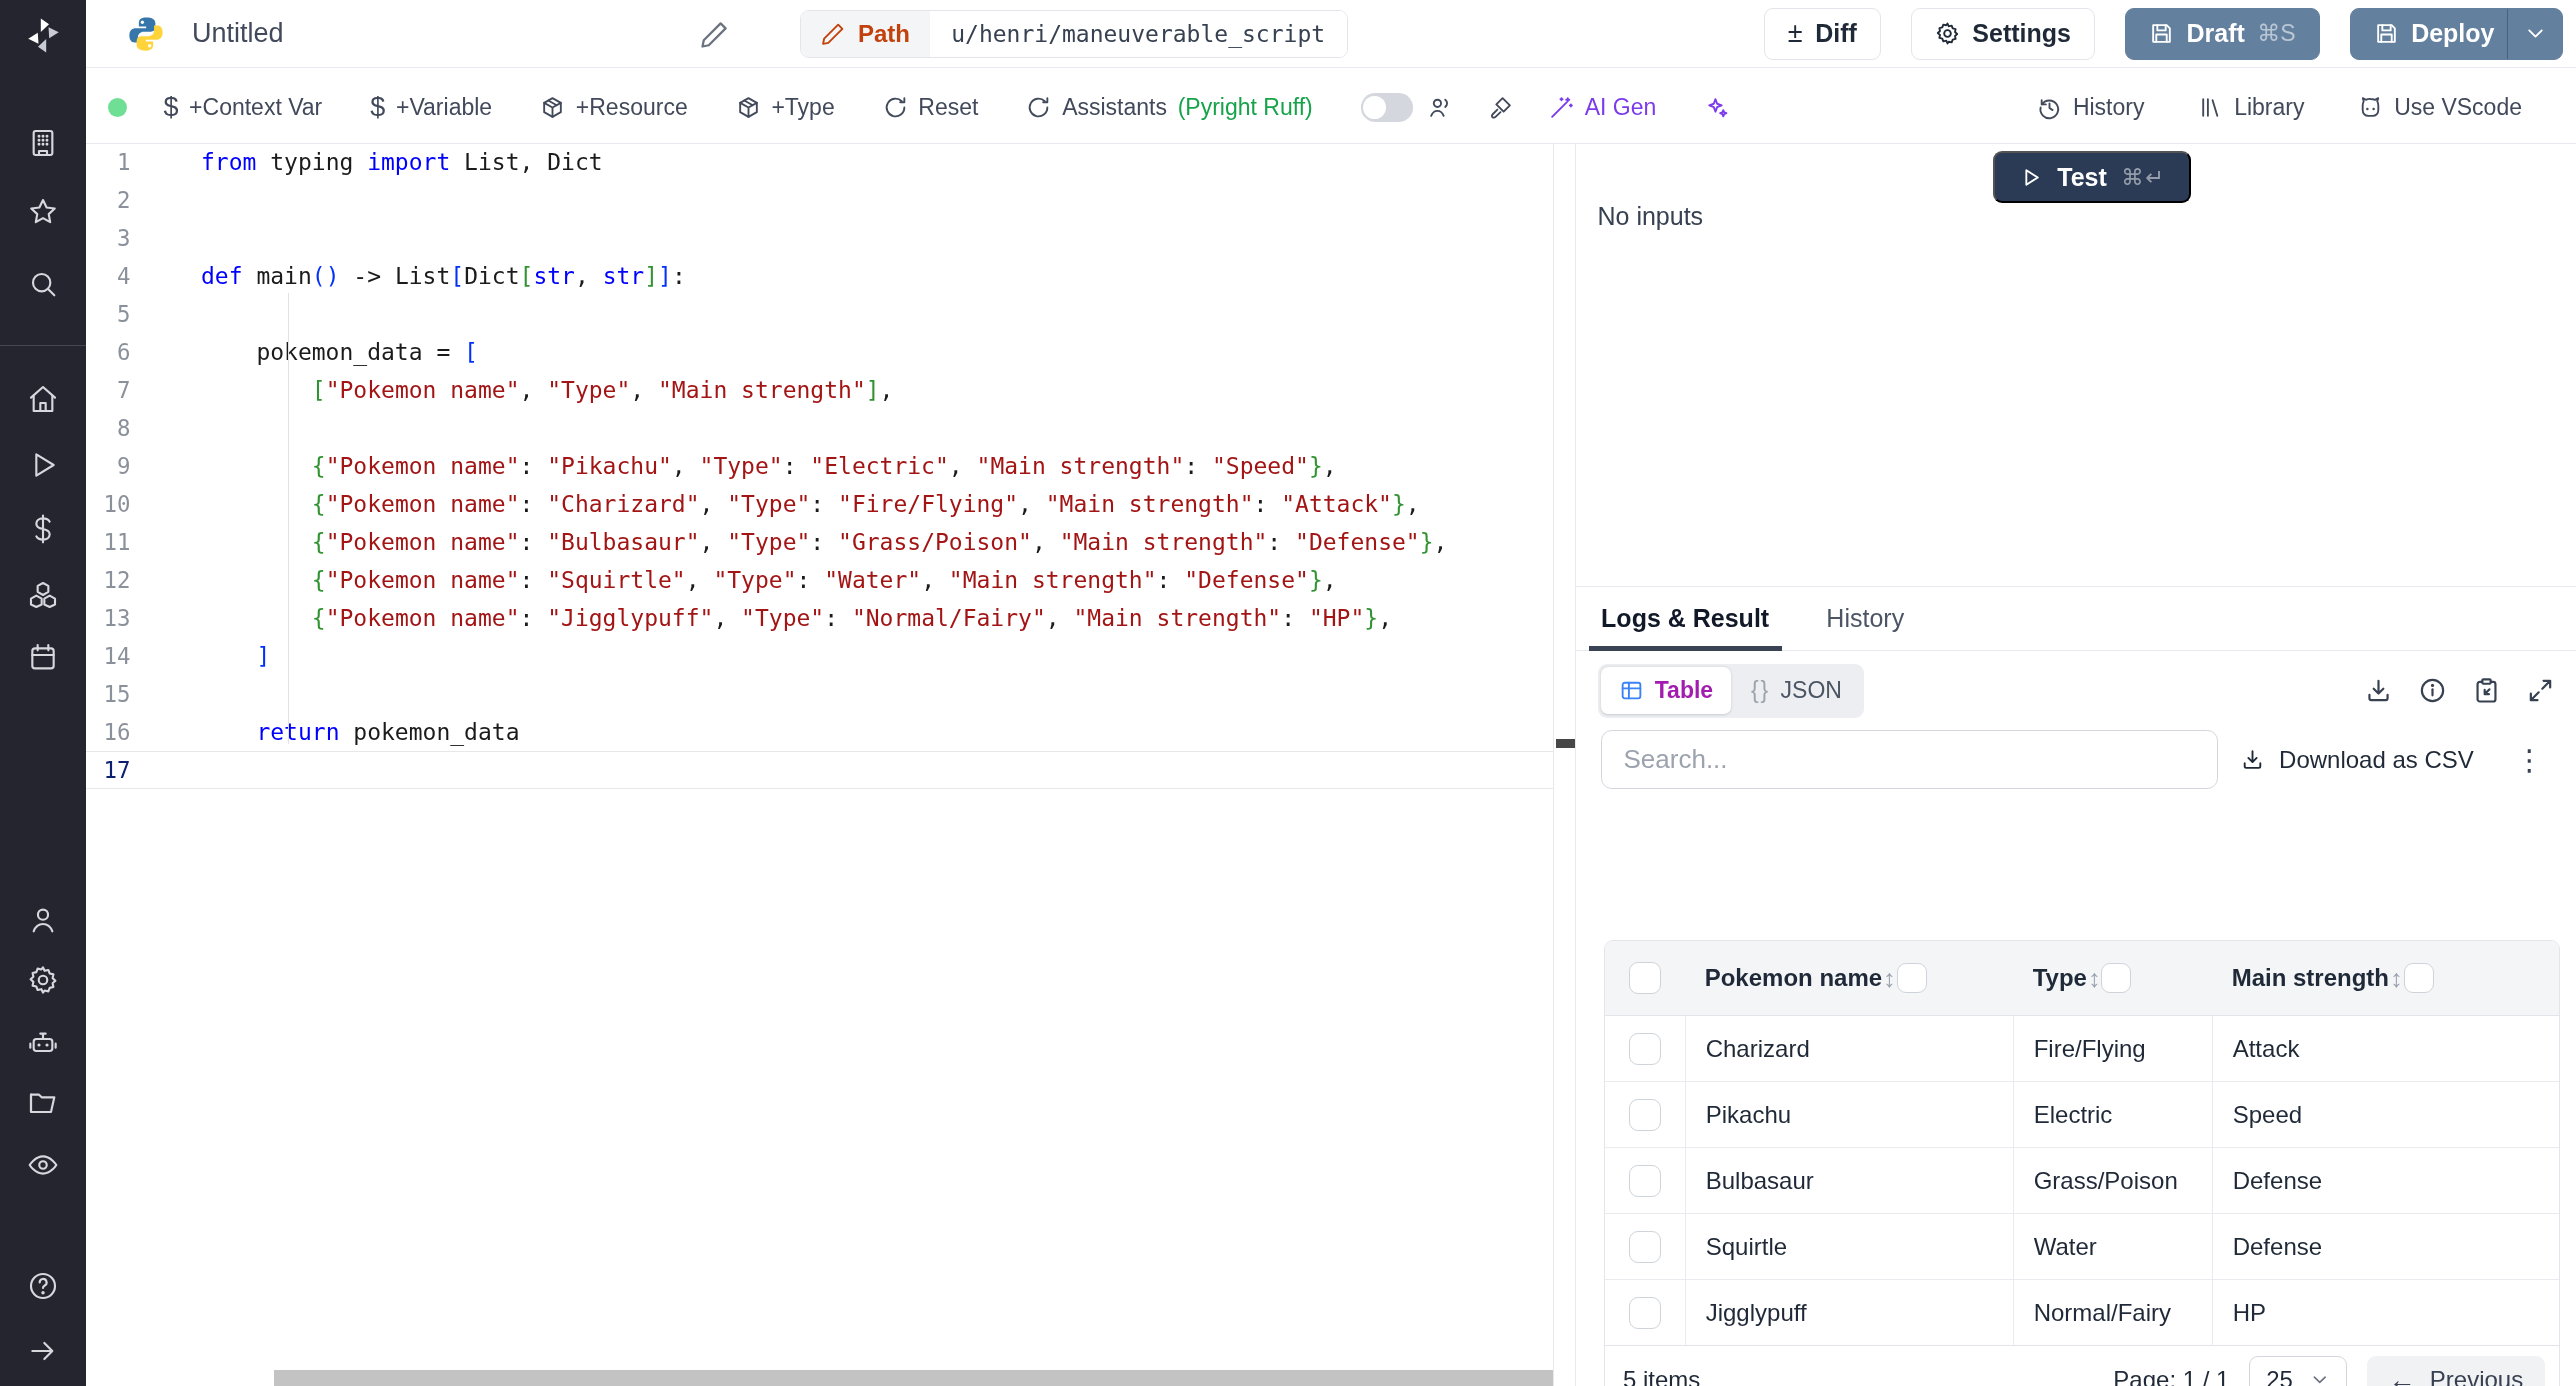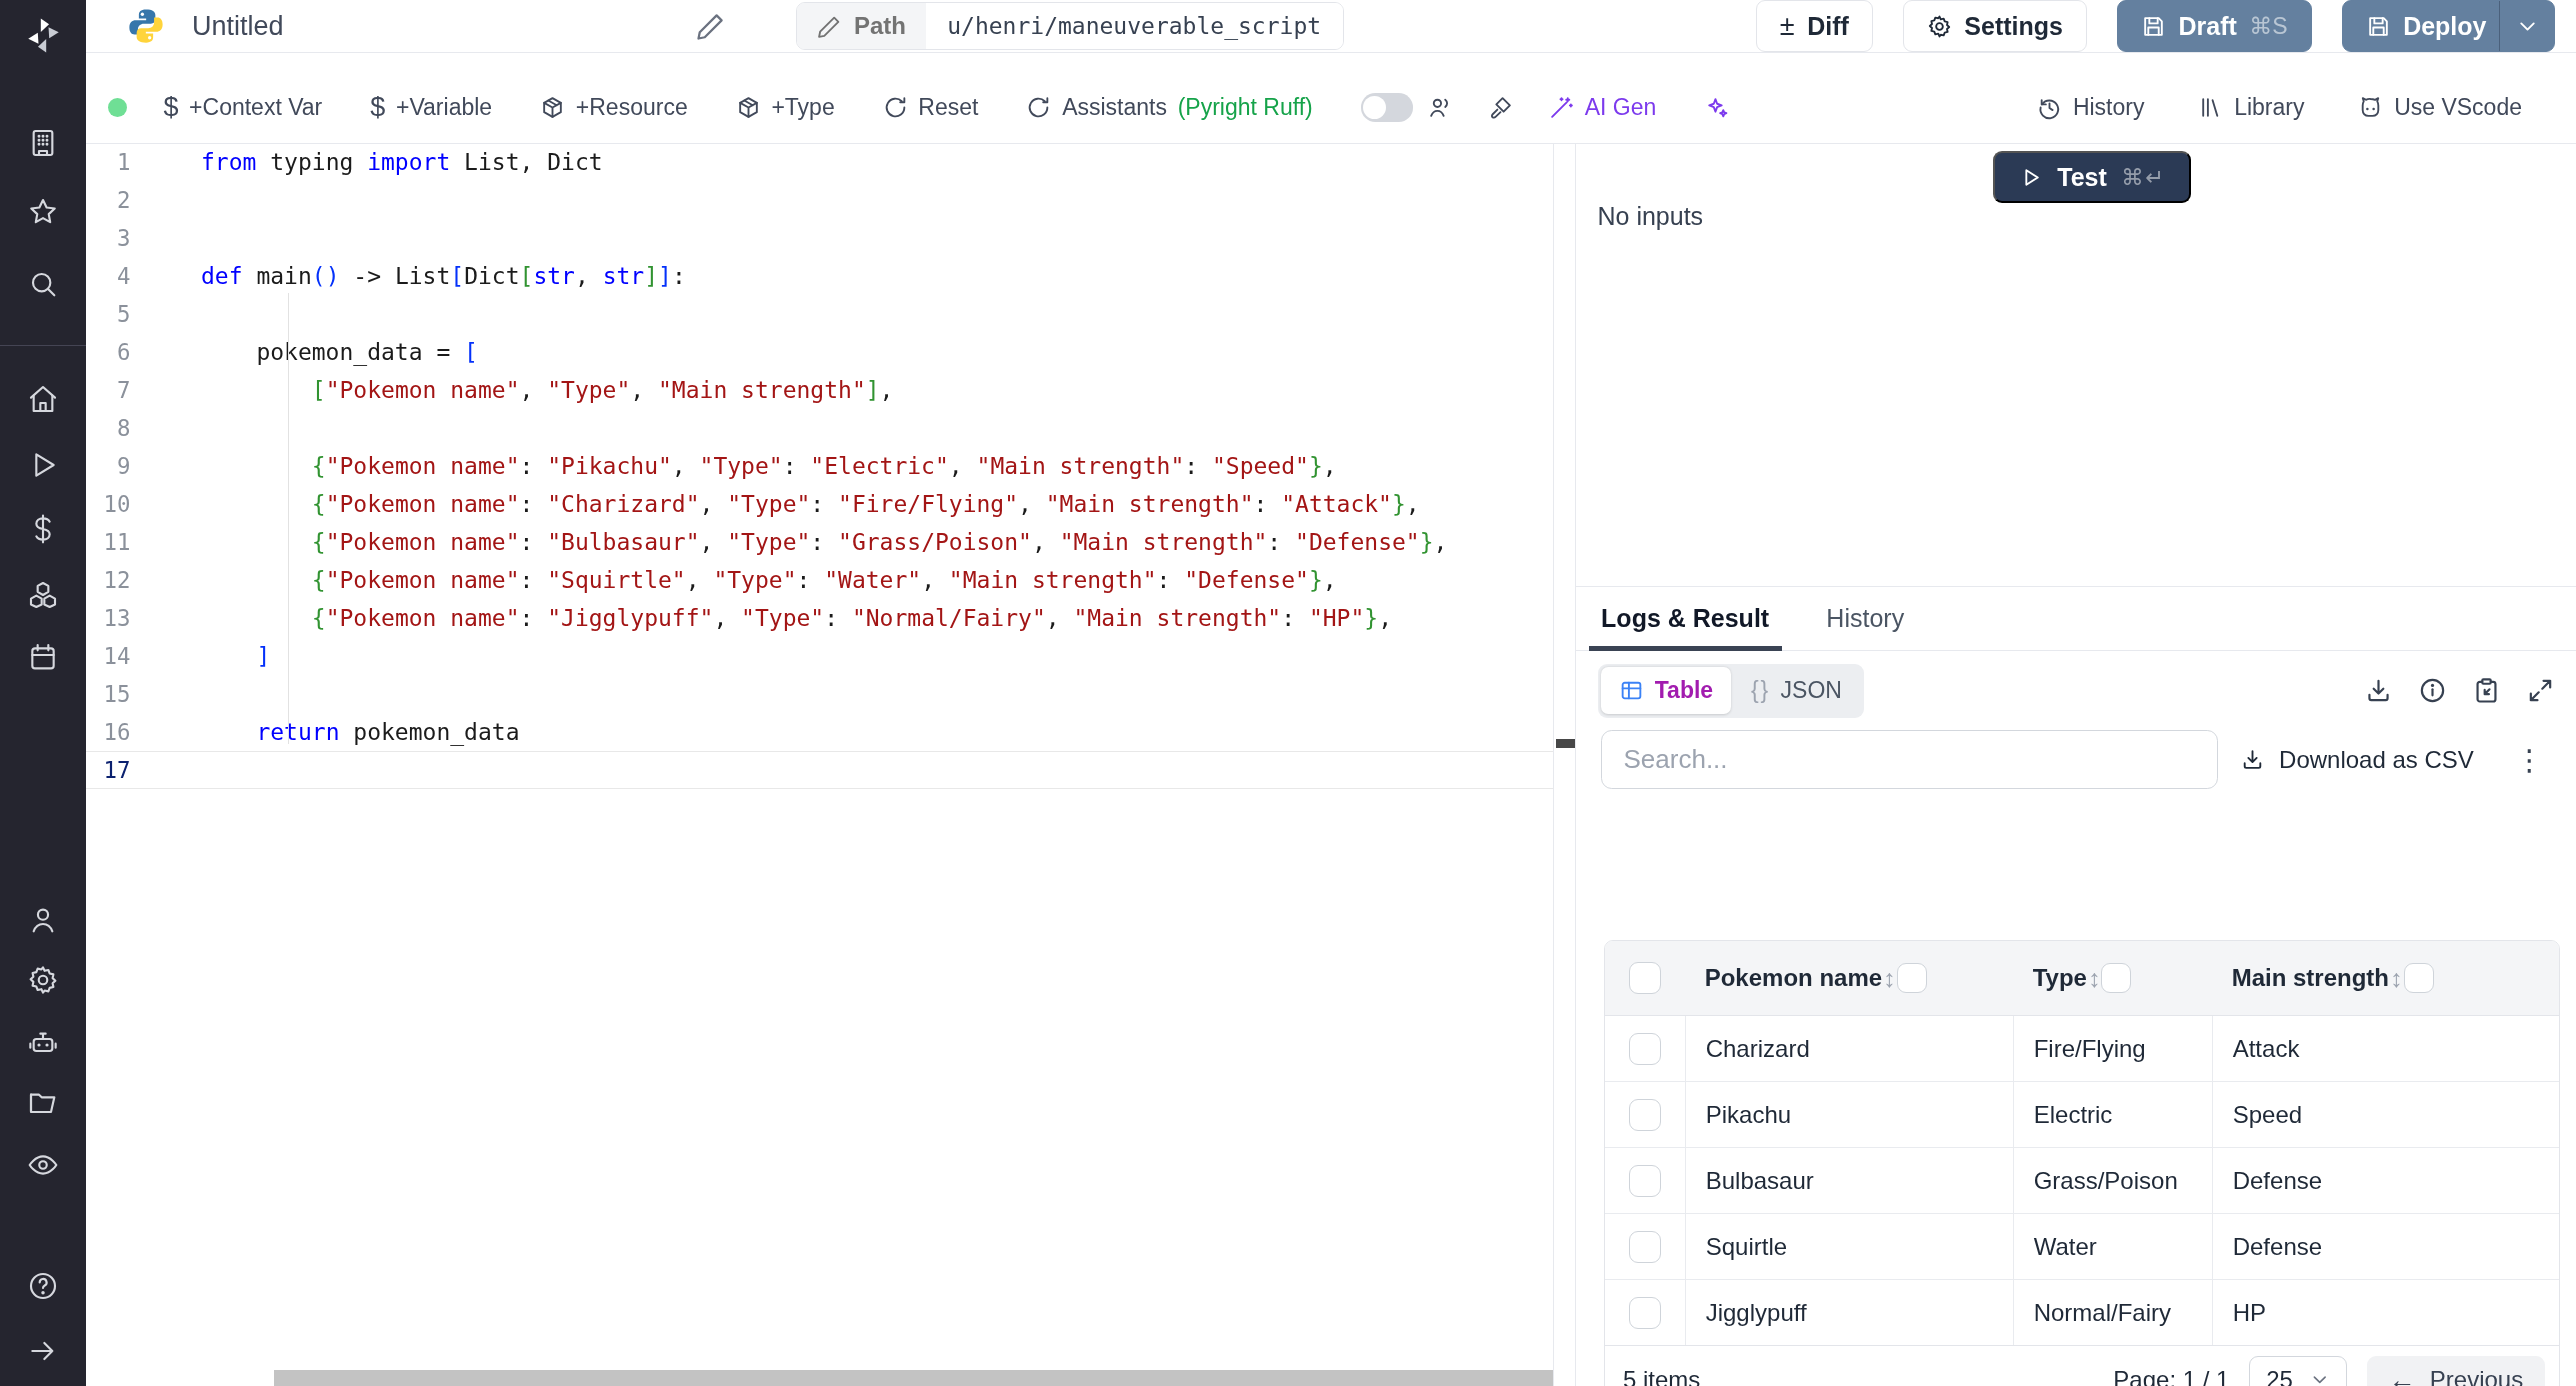--- a/index.html
+++ b/index.html
@@ -10,25 +10,25 @@
   .ic.sm { width:25px; height:25px; }
 
   
   #sidebar { position:absolute; left:0; top:0; width:86px; height:1386px; background:#25252f; z-index:30; }
   #sidebar .sb-icon { position:absolute; left:26px; width:34px; height:34px; color:#d6d8de; display:flex; align-items:center; justify-content:center; cursor:pointer; }
   #sidebar .sb-icon .ic { width:32px; height:32px; stroke-width:1.6; }
   #sidebar .divider { position:absolute; left:0; width:86px; height:0.9px; background:#454554; }
   #logo { position:absolute; left:21.5px; top:14.3px; width:43px; height:43px; }
 
   
-  #topbar { position:absolute; left:86px; top:0; width:2490px; height:53px; background:#fff; border-bottom:0.9px solid #e7e9ee; display:flex; align-items:center; padding:0 21px 0 41px; z-index:20; }
+  #topbar { position:absolute; left:86px; top:0; width:2490px; height:68px; background:#fff; border-bottom:0.9px solid #e7e9ee; display:flex; align-items:center; padding:0 13px 0 41px; z-index:20; }
   .title { font-size:27px; color:#41495a; margin-left:27px; font-weight:400; }
   .pencil-lone { color:#6b7280; margin-right:70px; }
   .path-group { display:flex; align-items:stretch; height:48px; border:0.9px solid #e3e5ea; border-radius:9px; overflow:hidden; font-size:24px; }
-  .path-left { display:flex; align-items:center; gap:12.5px; background:#f4f5f7; padding:0 19.7px; font-weight:700; color:#737373; }
+  .path-left { display:flex; align-items:center; gap:12.5px; background:#f4f5f7; padding:0 19.7px; font-weight:700; color:#c2410c; }
   .path-right { display:flex; align-items:center; padding:0 21.5px; font-family:"DejaVu Sans Mono",monospace; font-size:23px; color:#374151; background:#fff; }
   .tb-right { margin-left:auto; display:flex; align-items:center; gap:30px; }
   .btn { display:flex; align-items:center; gap:12.5px; height:52px; padding:0 23px; border:0.9px solid #e3e5ea; border-radius:9px; background:#fff; font-size:25px; font-weight:700; color:#1f2937; cursor:pointer; }
   .btn.slate { background:#64809f; border-color:#64809f; color:#fff; }
   .btn .shortcut { font-weight:400; color:rgba(255,255,255,.55); font-size:23px; }
   .btn.deploy { padding-right:0; }
   .deploy-chevron { display:flex; align-items:center; justify-content:center; width:55px; align-self:stretch; border-left:0.9px solid rgba(30,41,59,.35); }
   .pm-glyph { font-size:27px; font-weight:400; line-height:1; }
 
   

